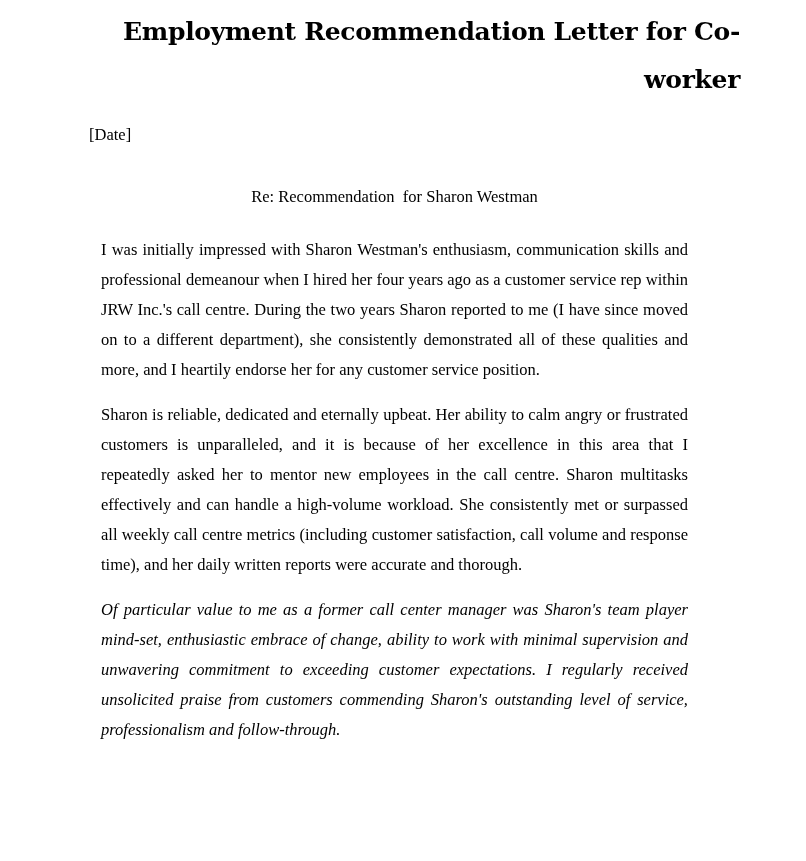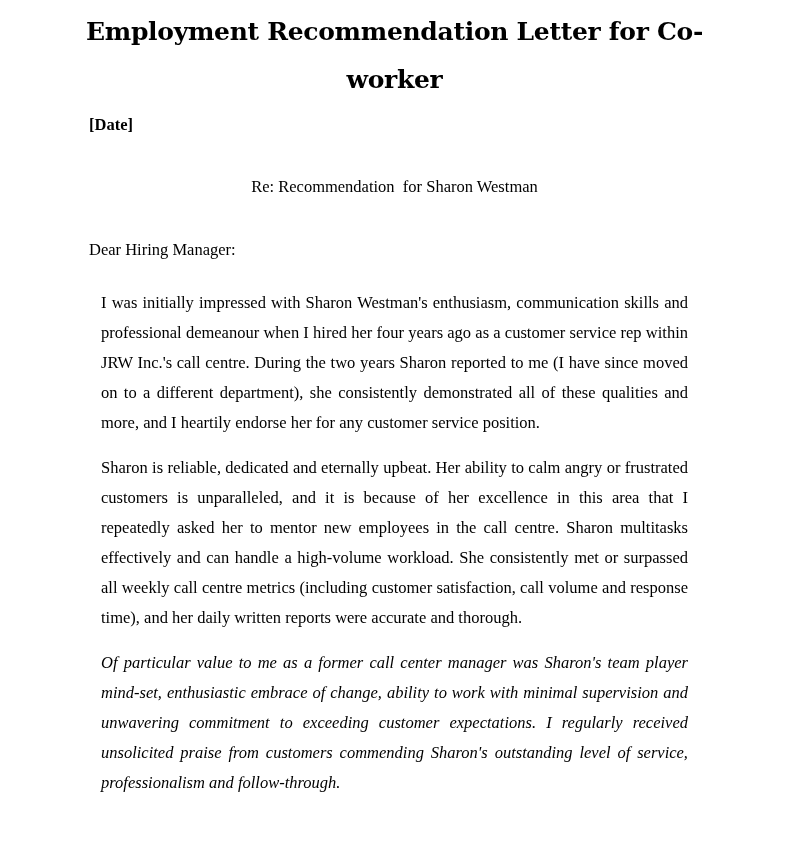--- a/index.html
+++ b/index.html
@@ -18,33 +18,32 @@
       position: absolute;
       left: 89px;
       top: 0;
       width: 611px;
     }
     .title {
       font-family: "DejaVu Serif", "Liberation Serif", serif;
       font-weight: bold;
       font-size: 25px;
       line-height: 48px;
-      text-align: center;
+      text-align: right;
       margin: 8px -40px 0 -40px;
       letter-spacing: -0.3px;
     }
     .body-text {
       font-family: "Liberation Serif", serif;
       font-size: 16.5px;
       line-height: 30px;
     }
     .date {
-      margin-top: 6px;
+      margin-top: 16px;
       margin-bottom: 0;
-      font-weight: bold;
     }
     .re {
       margin-top: 32px;
     }
     .salutation {
       margin-top: 33px;
     }
     .para {
       text-align: justify;
       margin: 12px;
@@ -56,20 +55,19 @@
 </head>
 <body>
 
 <div class="page">
   <h1 class="title">Employment Recommendation Letter for Co-worker</h1>
 
   <div class="body-text date">[Date]</div>
 
   <div class="body-text re" style="white-space: pre; text-align: center;">Re: Recommendation  for Sharon Westman</div>
 
-  <div class="body-text salutation">Dear Hiring Manager:</div>
 
   <p class="body-text para p1">I was initially impressed with Sharon Westman's enthusiasm, communication skills and professional demeanour when I hired her four years ago as a customer service rep within JRW Inc.'s call centre. During the two years Sharon reported to me (I have since moved on to a different department), she consistently demonstrated all of these qualities and more, and I heartily endorse her for any customer service position.</p>
 
   <p class="body-text para p2">Sharon is reliable, dedicated and eternally upbeat. Her ability to calm angry or frustrated customers is unparalleled, and it is because of her excellence in this area that I repeatedly asked her to mentor new employees in the call centre. Sharon multitasks effectively and can handle a high-volume workload. She consistently met or surpassed all weekly call centre metrics (including customer satisfaction, call volume and response time), and her daily written reports were accurate and thorough.</p>
 
   <p class="body-text para p3">Of particular value to me as a former call center manager was Sharon's team player mind-set, enthusiastic embrace of change, ability to work with minimal supervision and unwavering commitment to exceeding customer expectations. I regularly received unsolicited praise from customers commending Sharon's outstanding level of service, professionalism and follow-through.</p>
 </div>
 
 </body></html>

